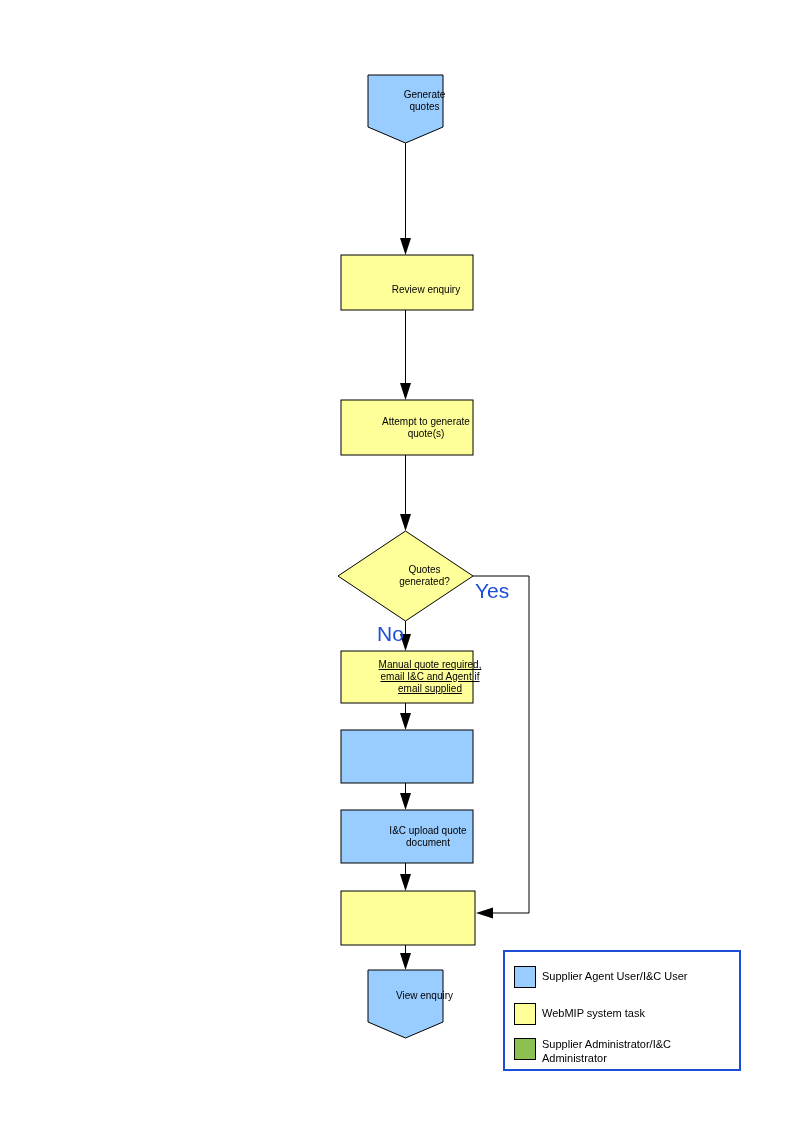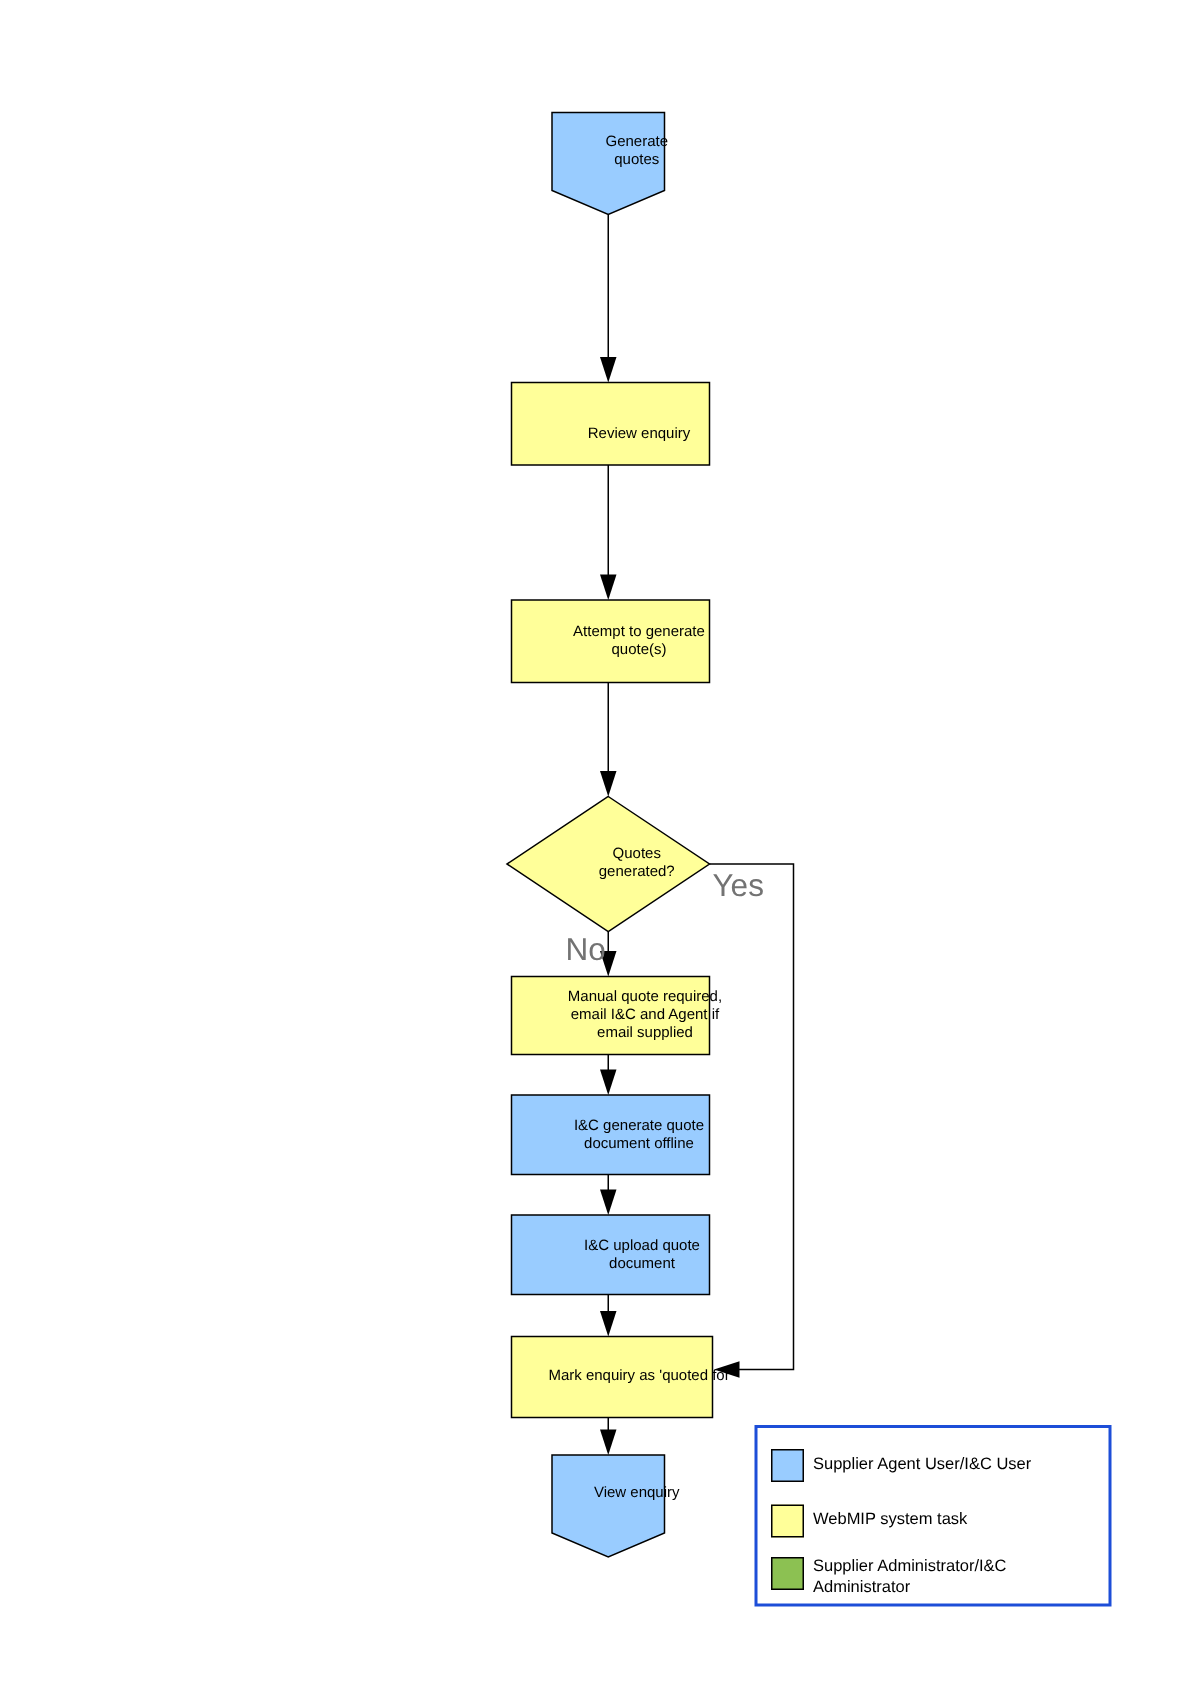--- a/index.html
+++ b/index.html
@@ -30,21 +30,21 @@
     font-size: 10px;
     line-height: 1.2;
     color: #000000;
     padding-left: 19px;
   }
   .node-label .inner { display: inline-block; }
   .branch-label {
     position: absolute;
     font-size: 21px;
     line-height: 1;
-    color: #737373;
+    color: #1d4ed8;
     white-space: nowrap;
   }
   #legend {
     position: absolute;
     left: 503px;
     top: 950px;
     width: 238px;
     height: 121px;
     border: 2px solid #1d4ed8;
     background: #ffffff;
@@ -118,35 +118,29 @@
   </div>
 
   <div class="node-label" style="left:341px; top:400px; width:132px; height:55px;">
     <span class="inner" style="width:110px;">Attempt to generate quote(s)</span>
   </div>
 
   <div class="node-label" style="left:355px; top:551px; width:101px; height:50px;">
     <span class="inner" style="width:70px;">Quotes generated?</span>
   </div>
 
-  <div class="node-label" style="left:341px; top:651px; width:140px; height:52px;">
+  <div class="node-label" style="left:341px; top:651px; width:140px; height:52px;text-decoration:underline;">
     <span class="inner" style="width:122px;">Manual quote required, email I&amp;C and Agent if email supplied</span>
   </div>
 
-  <div class="node-label" style="left:341px; top:730px; width:132px; height:53px;">
-    <span class="inner" style="width:100px;">I&amp;C generate quote document offline</span>
-  </div>
 
   <div class="node-label" style="left:341px; top:810px; width:136px; height:53px;">
     <span class="inner" style="width:95px;">I&amp;C upload quote document</span>
   </div>
 
-  <div class="node-label" style="left:341px; top:891px; width:134px; height:54px;">
-    <span class="inner">Mark enquiry as 'quoted for'</span>
-  </div>
 
   <div class="node-label" style="left:368px; top:970px; width:75px; height:52px;">
     <span class="inner">View enquiry</span>
   </div>
 
   <div class="branch-label" style="left:475px; top:580px;">Yes</div>
   <div class="branch-label" style="left:377px; top:623px;">No</div>
 
   <div id="legend">
     <div class="legend-swatch" style="top: 14px; background-color: rgb(153, 204, 255);"></div>

